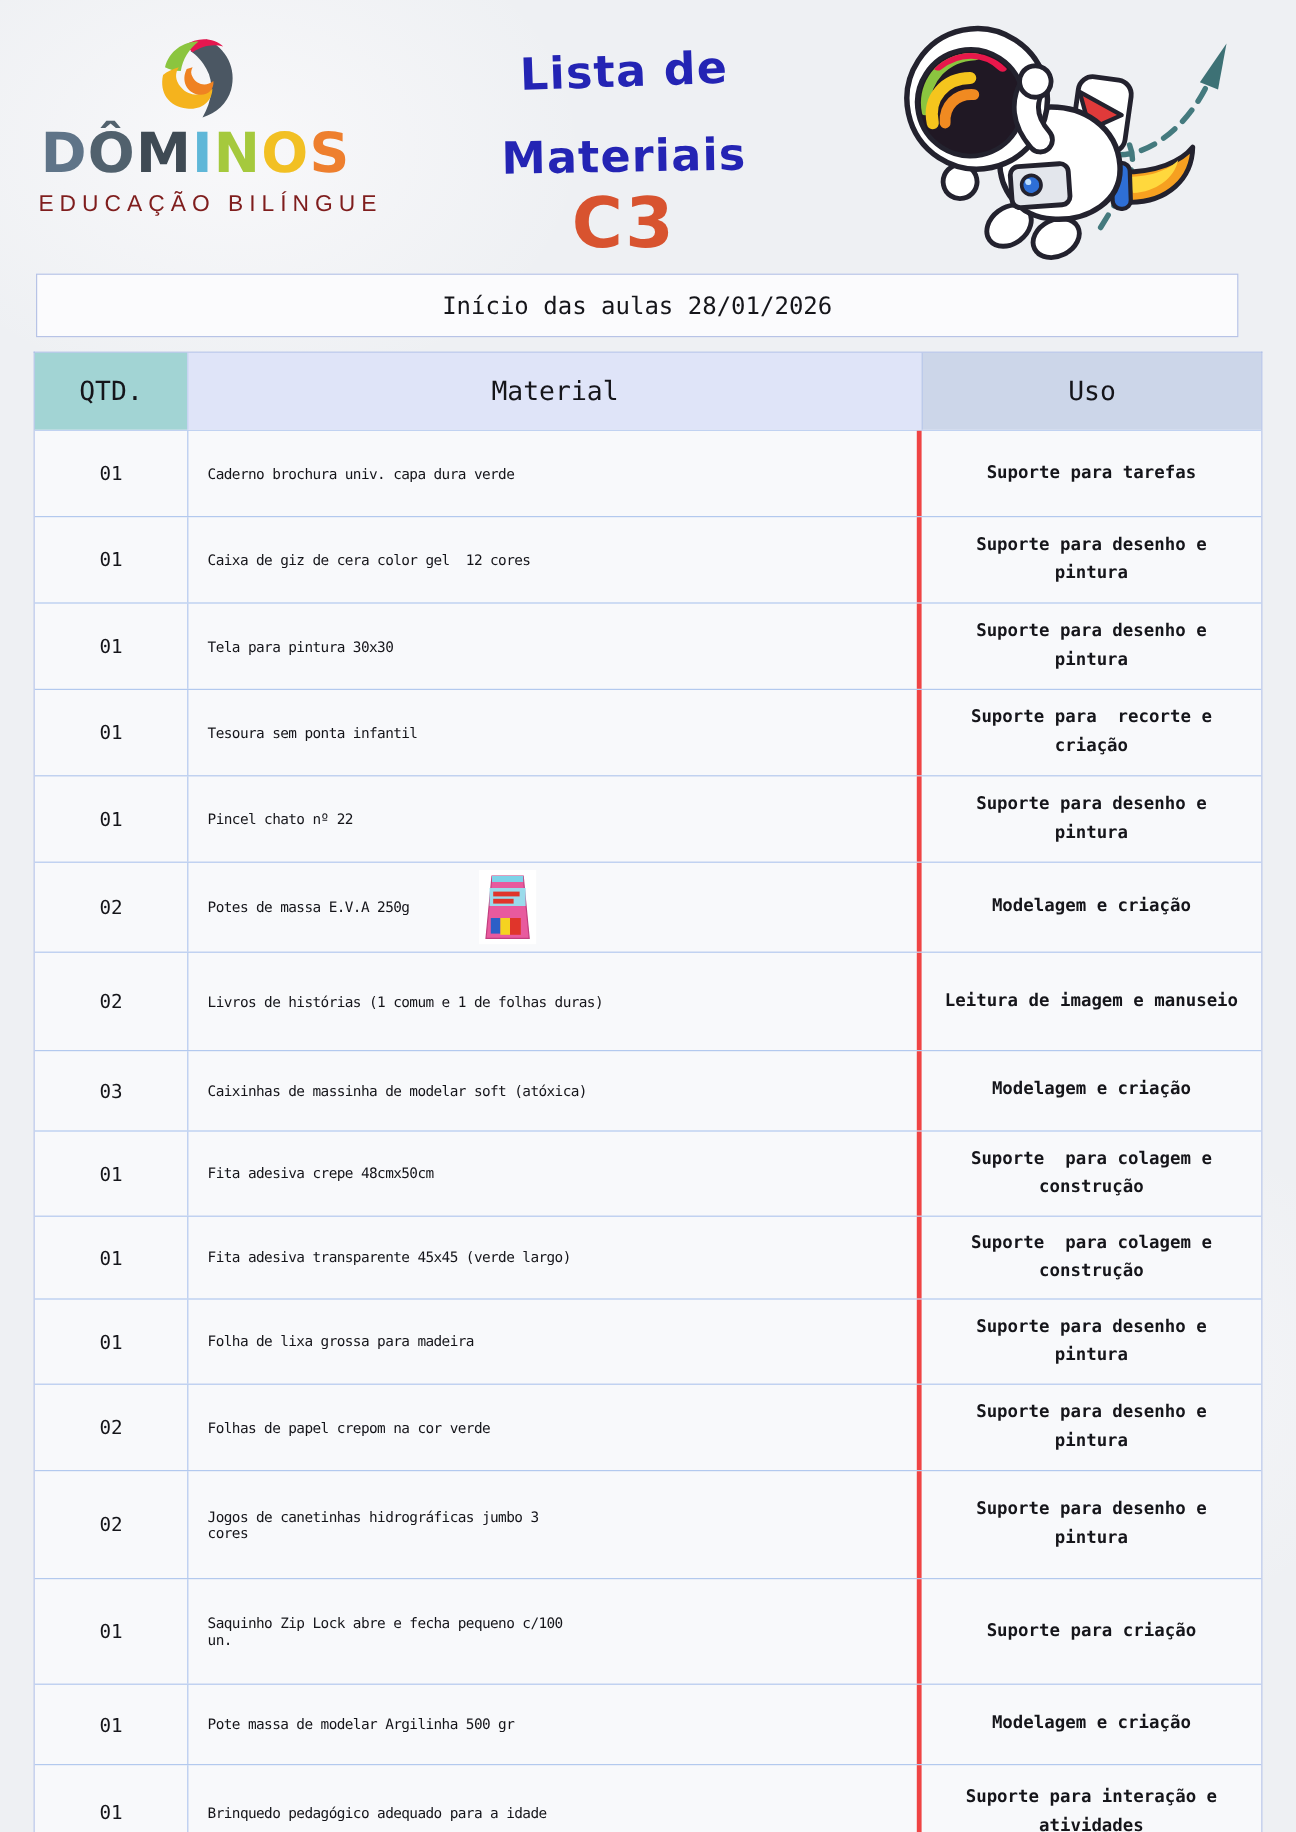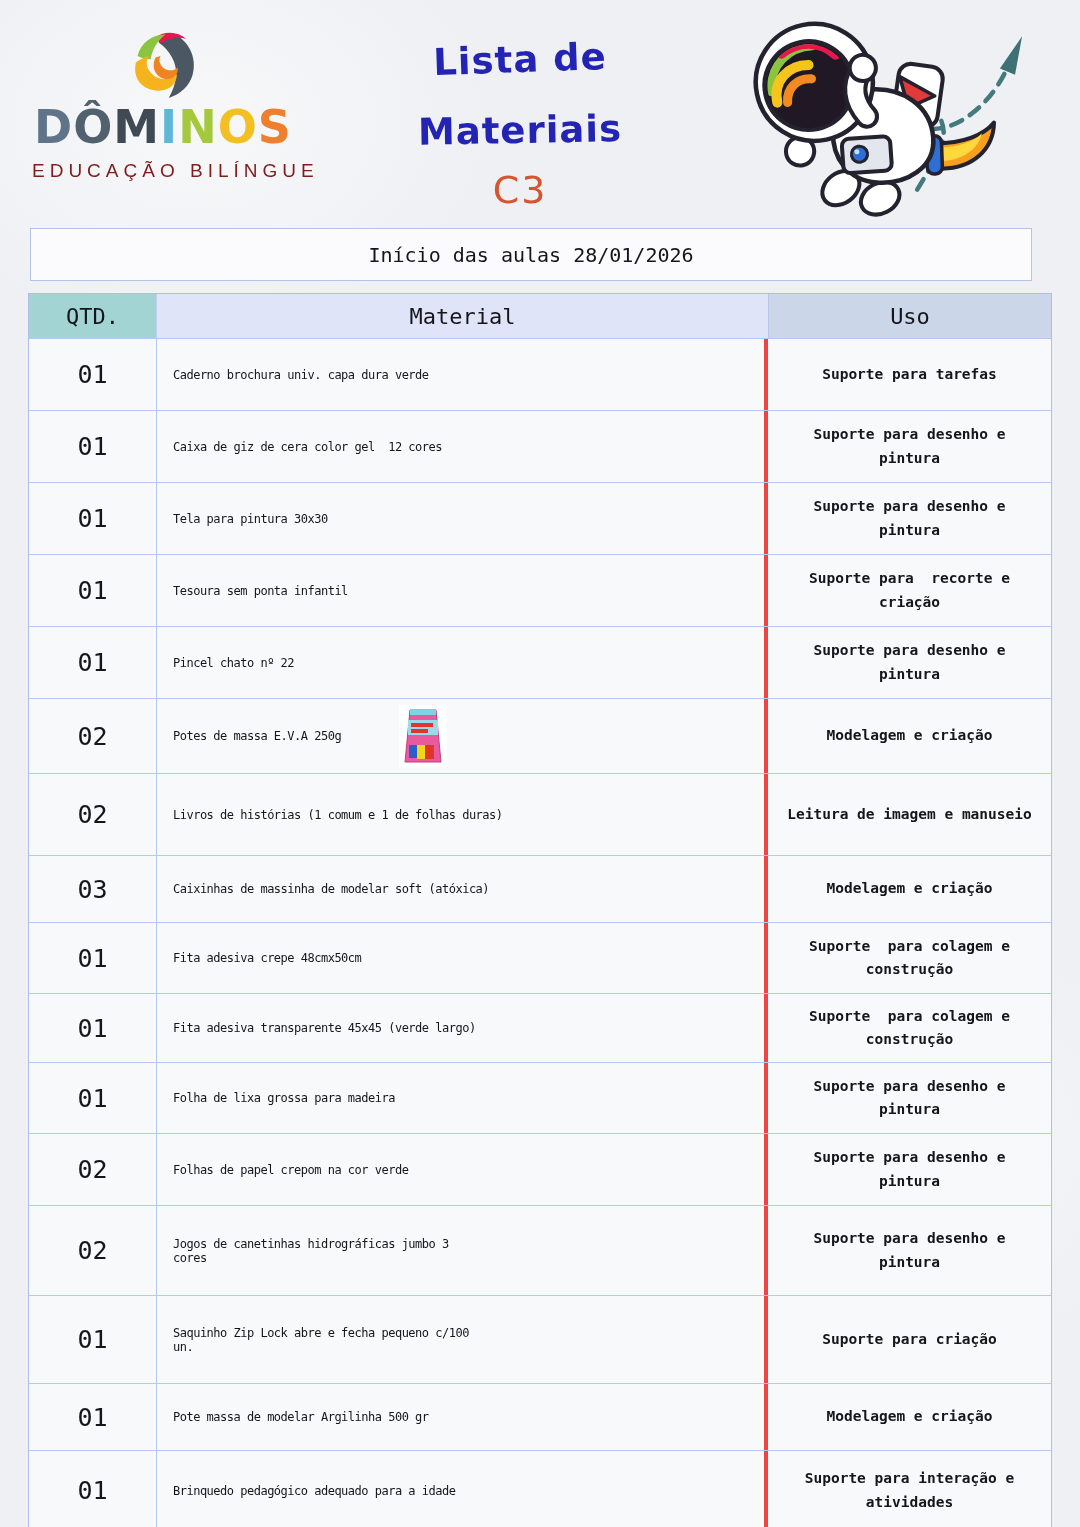--- a/index.html
+++ b/index.html
@@ -19,53 +19,53 @@
   
   .logo { position:absolute; left:32px; top:28px; width:262px; text-align:center; }
   .logo-swirl { display:block; margin:0 auto; }
   .logo-word { font-family:"DejaVu Sans", sans-serif; font-weight:800; font-size:46px; line-height:1.0; letter-spacing:1px; margin-top:2px; }
   .logo-sub { font-family:"Liberation Sans", sans-serif; font-size:19px; letter-spacing:5px; color:#7f1d1d; margin-top:10px; white-space:nowrap; }
 
   .title-block { position:absolute; left:375px; top:38px; width:290px; text-align:center;
                  font-family:"DejaVu Sans", sans-serif; }
   .title-l1 { font-size:37px; font-weight:800; color:#2424b4; letter-spacing:1px; transform:rotate(-2deg); }
   .title-l2 { font-size:37px; font-weight:800; color:#2424b4; letter-spacing:1px; margin-top:28px; transform:rotate(-1deg); }
-  .title-code { font-size:38px; font-weight:400; color:#d8532f; margin-top:16px; letter-spacing:2px; }
+  .title-code { font-size:58px; font-weight:700; color:#d8532f; letter-spacing:2px; }
 
   .astro { position:absolute; left:728px; top:2px; width:336px; height:232px; }
 
   
   .banner { position:absolute; left:30px; top:228px; width:1002px; height:53px;
             background:#fbfbfd; border:1px solid #b7c3e6;
             display:flex; align-items:center; justify-content:center;
             font-size:20px; letter-spacing:0; }
 
   
   .mtable { position:absolute; left:28px; top:293px; width:1024px;
             border:1px solid #aebfe7; border-bottom:none; background:#f8f9fb; }
-  .t-head { display:grid; grid-template-columns:127px 612px 1fr; height:44px; }
+  .t-head { display:grid; grid-template-columns:127px 612px 1fr; height:64px; }
   .t-head > div { display:flex; align-items:center; justify-content:center; font-size:22px; }
   .h-qty { background:#a2d4d4; }
   .h-mat { background:#dfe4f8; border-left:1px solid #c3cfef; }
   .h-uso { background:#ccd6e9; border-left:1px solid #b9c7ea; }
 
   .t-row { display:grid; grid-template-columns:127px 612px 1fr; min-height:72px;
            border-top:1px solid #b3c9ee; background:#f8f9fb; }
   .t-row:nth-child(6)  { min-height:66px; }
   .t-row:nth-child(7)  { min-height:82px; }
   .t-row:nth-child(8)  { min-height:67px; }
   .t-row:nth-child(9)  { min-height:71px; }
   .t-row:nth-child(10) { min-height:69px; }
   .t-row:nth-child(11) { min-height:71px; }
   .t-row:nth-child(13) { min-height:90px; }
   .t-row:nth-child(14) { min-height:88px; }
   .t-row:nth-child(15) { min-height:67px; }
   .t-row:nth-child(16) { min-height:80px; }
 
-  .c-qty { display:flex; align-items:center; justify-content:center; font-size:25px; }
+  .c-qty { display:flex; align-items:center; justify-content:center; font-size:16px; }
   .c-mat { display:flex; align-items:center; padding:6px 8px 6px 16px; font-size:12px;
            letter-spacing:-0.5px; border-left:1px solid #b3c9ee; border-right:4px solid #ef4444;
            white-space:pre-wrap; }
   .c-mat .pouch { margin-left:58px; flex:none; }
   .c-uso { display:flex; align-items:center; justify-content:center; text-align:center;
            font-size:14.5px; line-height:1.6; padding:4px 14px; white-space:pre-wrap;font-weight:bold; }
 </style>
 </head>
 <body>
 

